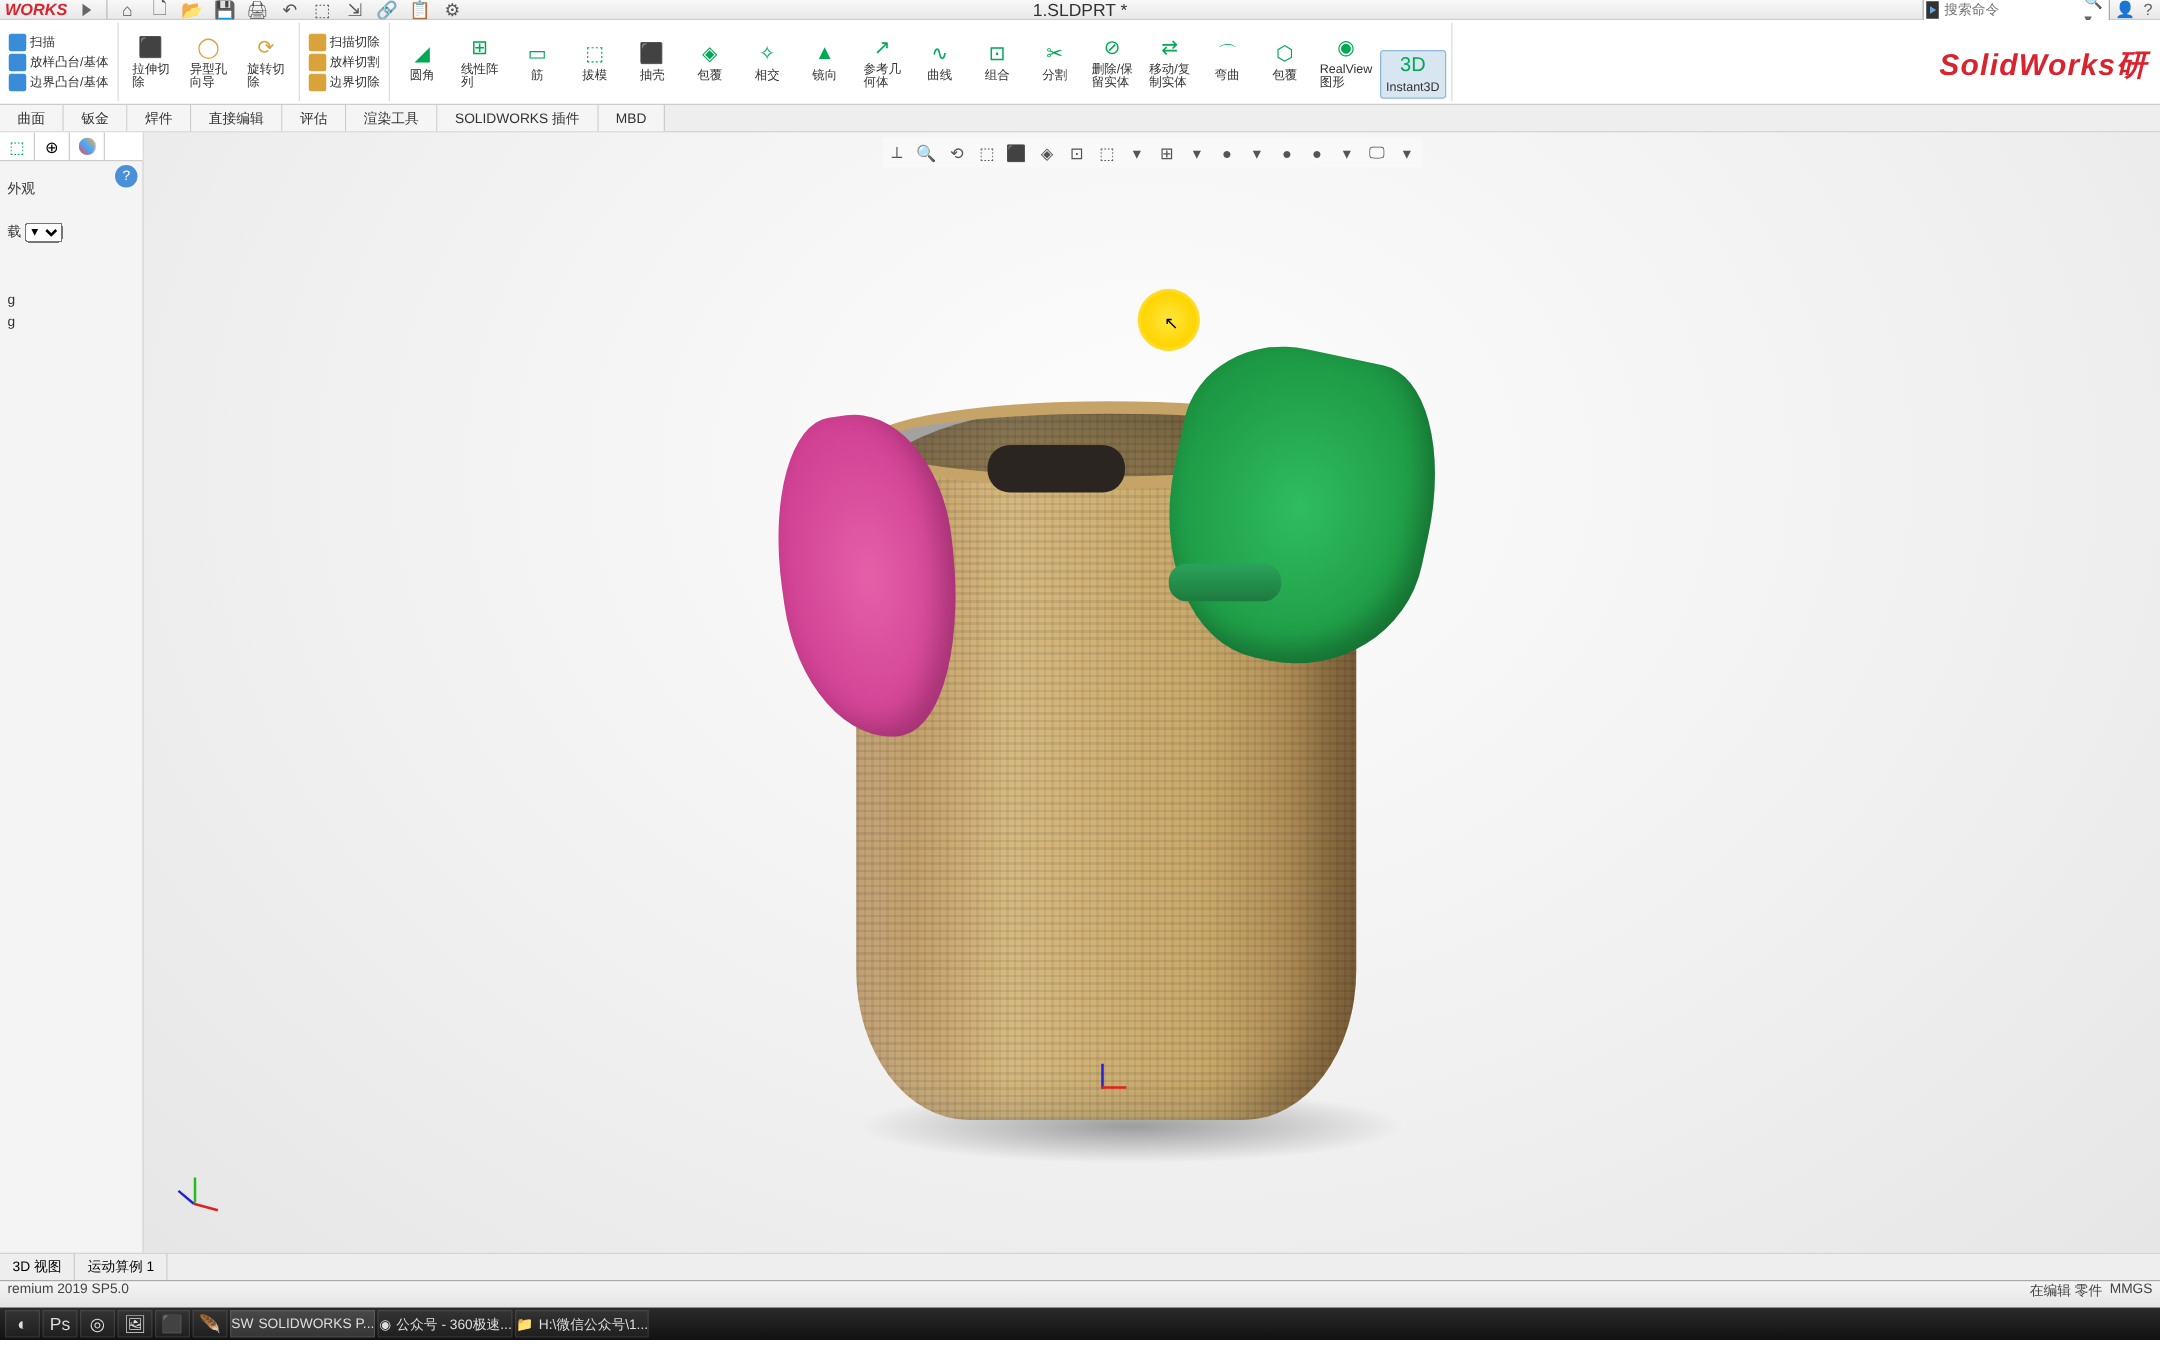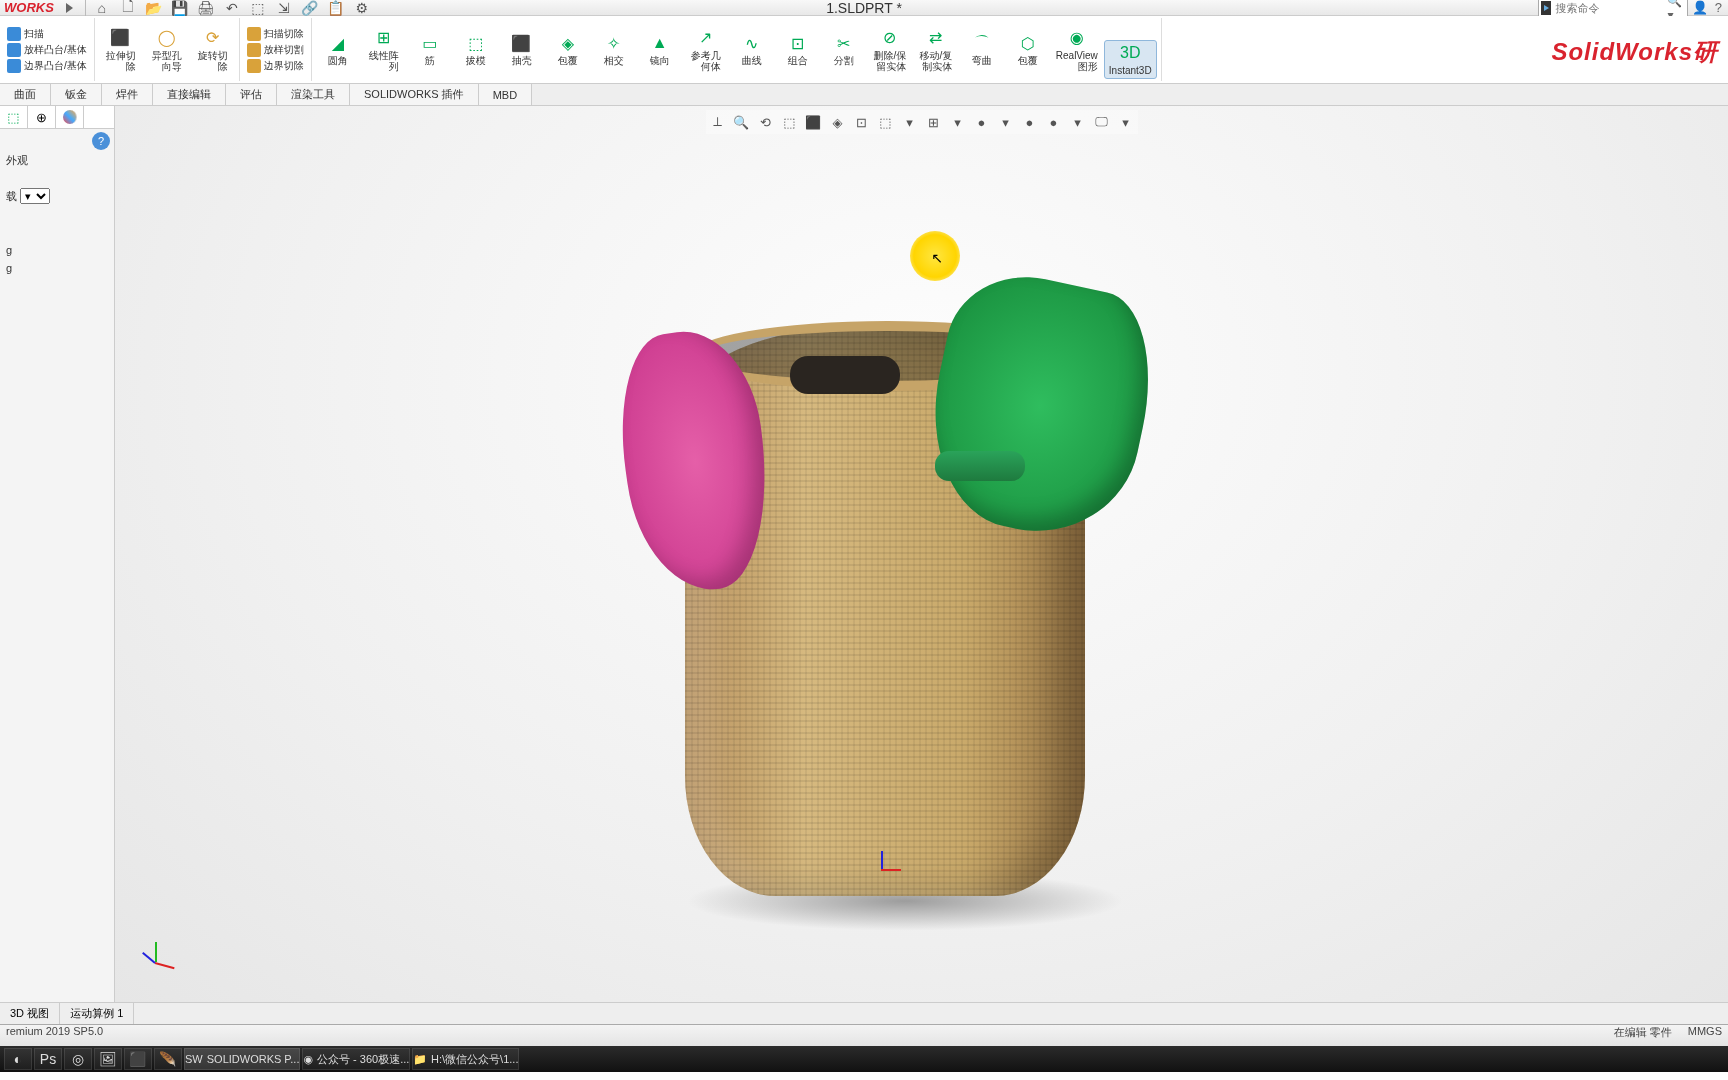--- a/index.html
+++ b/index.html
@@ -18,21 +18,21 @@
 .search-play::after { content:""; width:0; height:0; border-left:5px solid #6ad; border-top:3px solid transparent; border-bottom:3px solid transparent; }
 .search-mag { font-size:12px; color:#666; margin:0 4px; }
 .help-icons { position:absolute; right:6px; display:flex; gap:6px; font-size:13px; color:#666; }
 
 
 .ribbon { height: 68px; background:#fff; border-bottom:1px solid #ccc; display:flex; align-items:center; padding:2px 0; position:relative; }
 .rb-group { display:flex; flex-direction:column; align-items:center; border-right:1px solid #ddd; padding:0 4px; height:100%; justify-content:center; }
 .rb-btn { display:flex; flex-direction:column; align-items:center; cursor:pointer; padding:2px 4px; border-radius:3px; min-width:44px; }
 .rb-btn.active { background:#d8e6f2; border:1px solid #8fb7db;margin-top:20px; }
 .rb-icon { width:20px; height:20px; margin-bottom:2px; display:flex; align-items:center; justify-content:center; color:#0a5; font-size:16px; }
-.rb-label { font-size:10px; color:#333; text-align:right; line-height:11px; white-space:pre; }
+.rb-label { font-size:10px; color:#333; text-align:left; line-height:11px; white-space:pre; }
 .rb-row { display:flex; align-items:center; gap:2px; }
 .rb-small { display:flex; align-items:center; cursor:pointer; padding:1px 3px; font-size:10px; color:#333; }
 .rb-small .mini-ico { width:14px; height:14px; margin-right:3px; display:inline-block; }
 .watermark { position:absolute; right:10px; top:20px; font-weight:bold; font-style:italic; color:#d9232e; font-size:24px; letter-spacing:1px; }
 
 
 .cm-tabs { height:22px; background:#eee; border-bottom:1px solid #ccc; display:flex; }
 .cm-tab { padding:0 14px; font-size:11px; color:#333; display:flex; align-items:center; border-right:1px solid #ccc; cursor:pointer; background:#f5f5f5; }
 
 
@@ -70,21 +70,21 @@
 .origin-triad { position:absolute; left:766px; top:745px; }
 .origin-triad .a1 { width:2px; height:20px; background:#22d; position:absolute; }
 .origin-triad .a2 { width:20px; height:2px; background:#d22; position:absolute; top:18px; }
 
 
 .model-tabs { height:22px; background:#eee; border-top:1px solid #ccc; display:flex; align-items:center; font-size:11px; }
 .mt-tab { padding:0 10px; border-right:1px solid #ccc; cursor:pointer; height:100%; display:flex; align-items:center; }
 
 
 .status-bar { height:22px; background:linear-gradient(#f4f4f4,#e4e4e4); border-top:1px solid #aaa; display:flex; font-size:11px; color:#444; padding:0 6px; justify-content:space-between; }
-.status-right { display:flex; gap:16px; }
+.status-right { display:flex; gap:6px; }
 
 
 .taskbar { height:26px; background:linear-gradient(#2b2b2b,#111); display:flex; align-items:center; padding:0 4px; gap:2px; }
 .tb-btn { height:22px; min-width:24px; background:rgba(255,255,255,0.05); border:1px solid rgba(255,255,255,0.1); display:flex; align-items:center; justify-content:center; color:#ddd; font-size:11px; padding:0 0; cursor:pointer; }
 .tb-btn.ico { min-width:28px; padding:0; font-size:14px; }
 .tb-btn.active { background:rgba(255,255,255,0.15); }
 </style>
 </head>
 <body>
 
@@ -264,21 +264,21 @@
   <div class="feature-panel">
     <div class="fp-tabs">
       <div class="fp-tab cube">⬚</div>
       <div class="fp-tab">⊕</div>
       <div class="fp-tab">
           <span class="fp-tab mat"></span>
         </div>
     </div>
     <div class="fp-help">?</div>
     <div class="fp-body">
-      <div style="margin-top:18px;">外观</div>
+      <div style="margin-top:8px;">外观</div>
       <div class="fp-combo">
         <span>载</span>
         <select><option>▾</option></select>
       </div>
       <div style="margin-top:40px;">g</div>
       <div style="margin-top:6px;">g</div>
     </div>
   </div>
 
   <div class="viewport">

